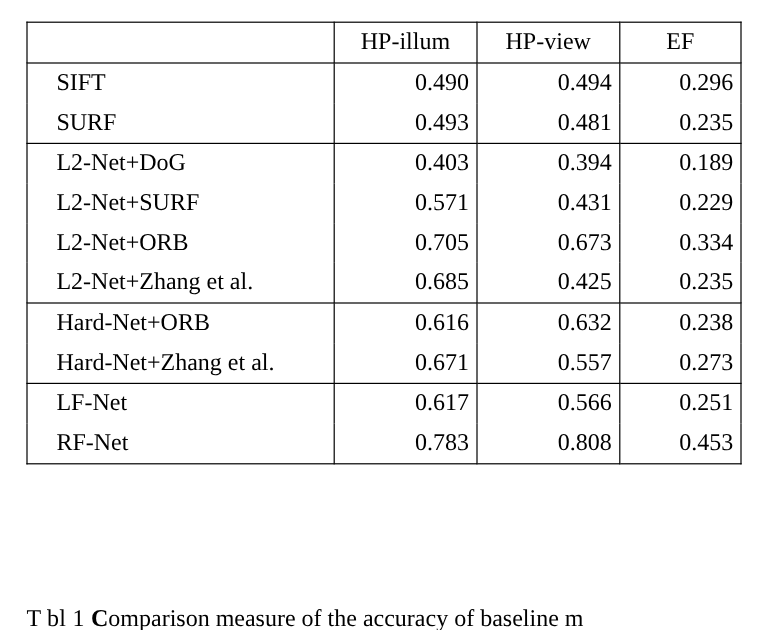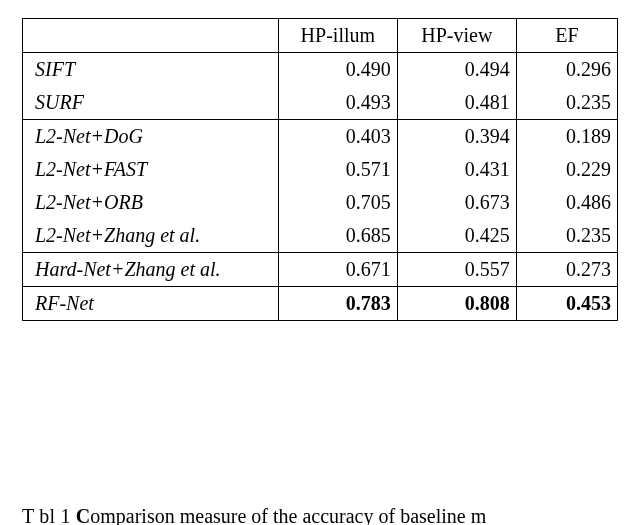--- a/index.html
+++ b/index.html
@@ -29,30 +29,29 @@
   th, td {
     padding: 3px 6px 3px 6px;
     font-weight: normal;
     line-height: 1.35;
   }
   th {
     text-align: center;
   }
   td.method {
     text-align: left;
-    padding-left: 12px;
+    padding-left: 24px;
     white-space: nowrap;
-    font-style: italic;
   }
   td.num {
     text-align: right;
     font-variant-numeric: tabular-nums;
   }
   td.num.bold {
-    font-weight: bold;
+    font-weight: normal;
   }
 
   
   .top-rule th { border-top: 1.4px solid #000; }
   .bot-rule td { border-bottom: 1.4px solid #000; margin-left: 44px; }
   
   .sep td, .sep th { border-bottom: 1px solid #000; }
 
   
   th, td { border-right: 1px solid #000; }
@@ -105,45 +104,57 @@
       <td class="num">0.235</td>
     </tr>
 
     <tr>
       <td class="method">L2-Net+DoG</td>
       <td class="num">0.403</td>
       <td class="num">0.394</td>
       <td class="num">0.189</td>
     </tr>
     <tr>
-      <td class="method">L2-Net+FAST</td>
+      <td class="method">L2-Net+SURF</td>
       <td class="num">0.571</td>
       <td class="num">0.431</td>
       <td class="num">0.229</td>
     </tr>
     <tr>
       <td class="method">L2-Net+ORB</td>
       <td class="num">0.705</td>
       <td class="num">0.673</td>
-      <td class="num">0.486</td>
+      <td class="num">0.334</td>
     </tr>
     <tr class="sep">
       <td class="method">L2-Net+Zhang et al.</td>
       <td class="num">0.685</td>
       <td class="num">0.425</td>
       <td class="num">0.235</td>
     </tr>
 
+    <tr>
+      <td class="method">Hard-Net+ORB</td>
+      <td class="num">0.616</td>
+      <td class="num">0.632</td>
+      <td class="num">0.238</td>
+    </tr>
     <tr class="sep">
       <td class="method">Hard-Net+Zhang et al.</td>
       <td class="num">0.671</td>
       <td class="num">0.557</td>
       <td class="num">0.273</td>
     </tr>
 
+    <tr>
+      <td class="method">LF-Net</td>
+      <td class="num">0.617</td>
+      <td class="num">0.566</td>
+      <td class="num">0.251</td>
+    </tr>
     <tr class="bot-rule">
       <td class="method">RF-Net</td>
       <td class="num bold">0.783</td>
       <td class="num bold">0.808</td>
       <td class="num bold">0.453</td>
     </tr>
   </tbody>
 </table>
 
 <div class="caption">

